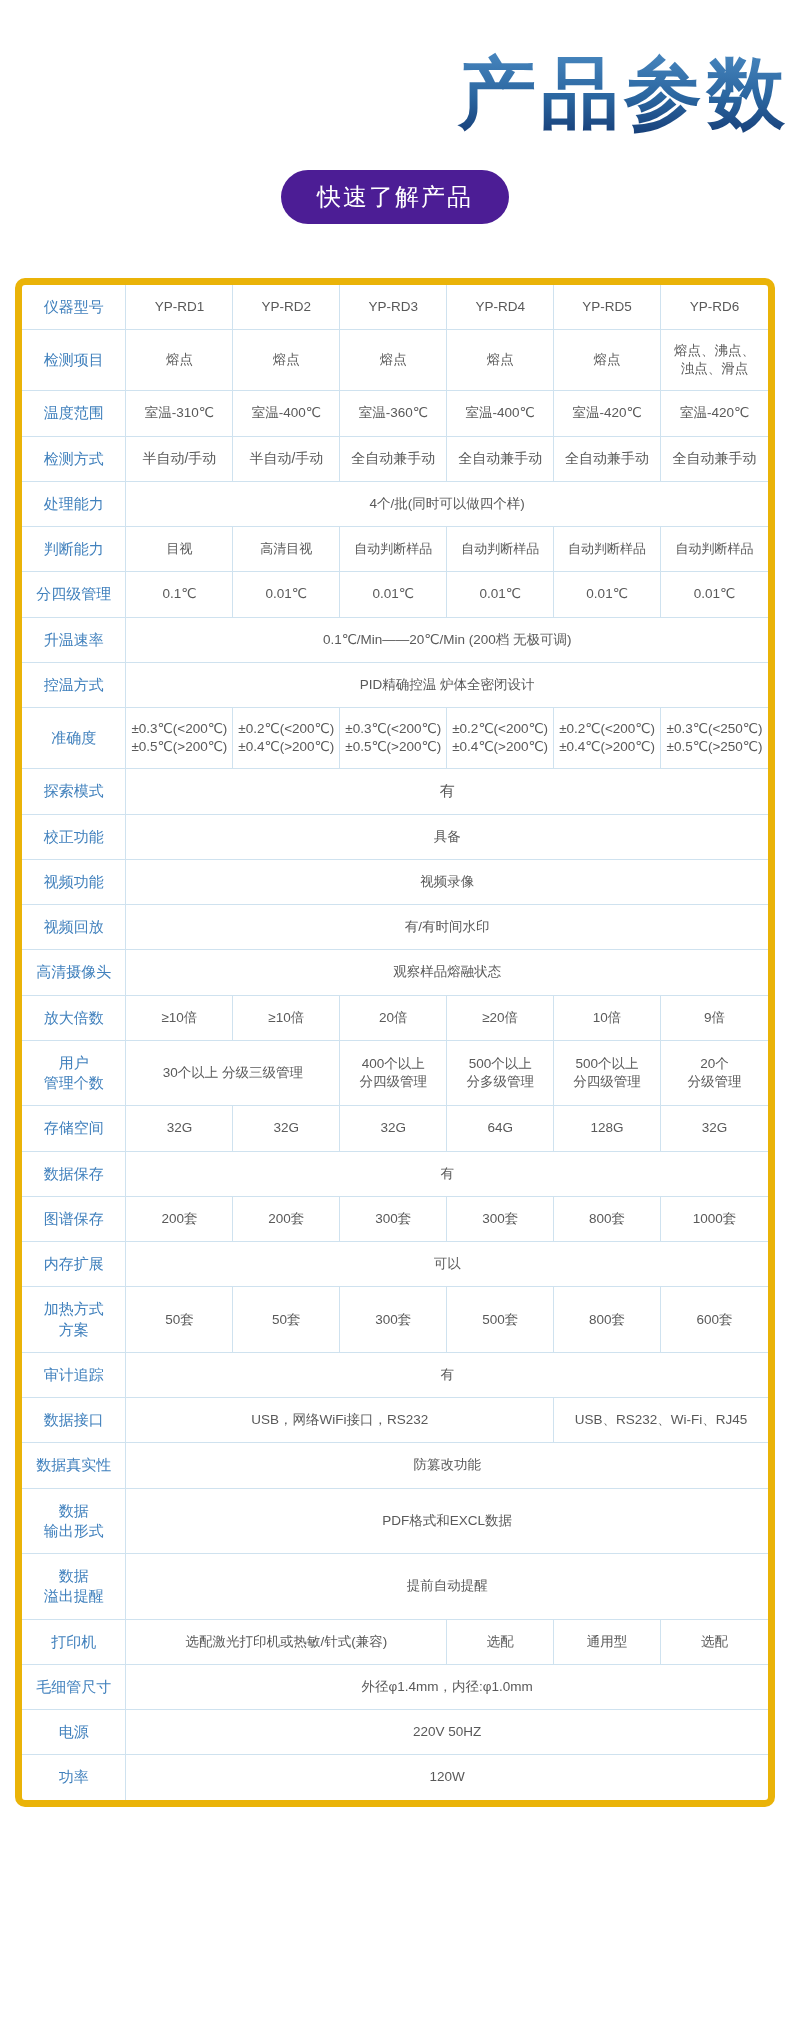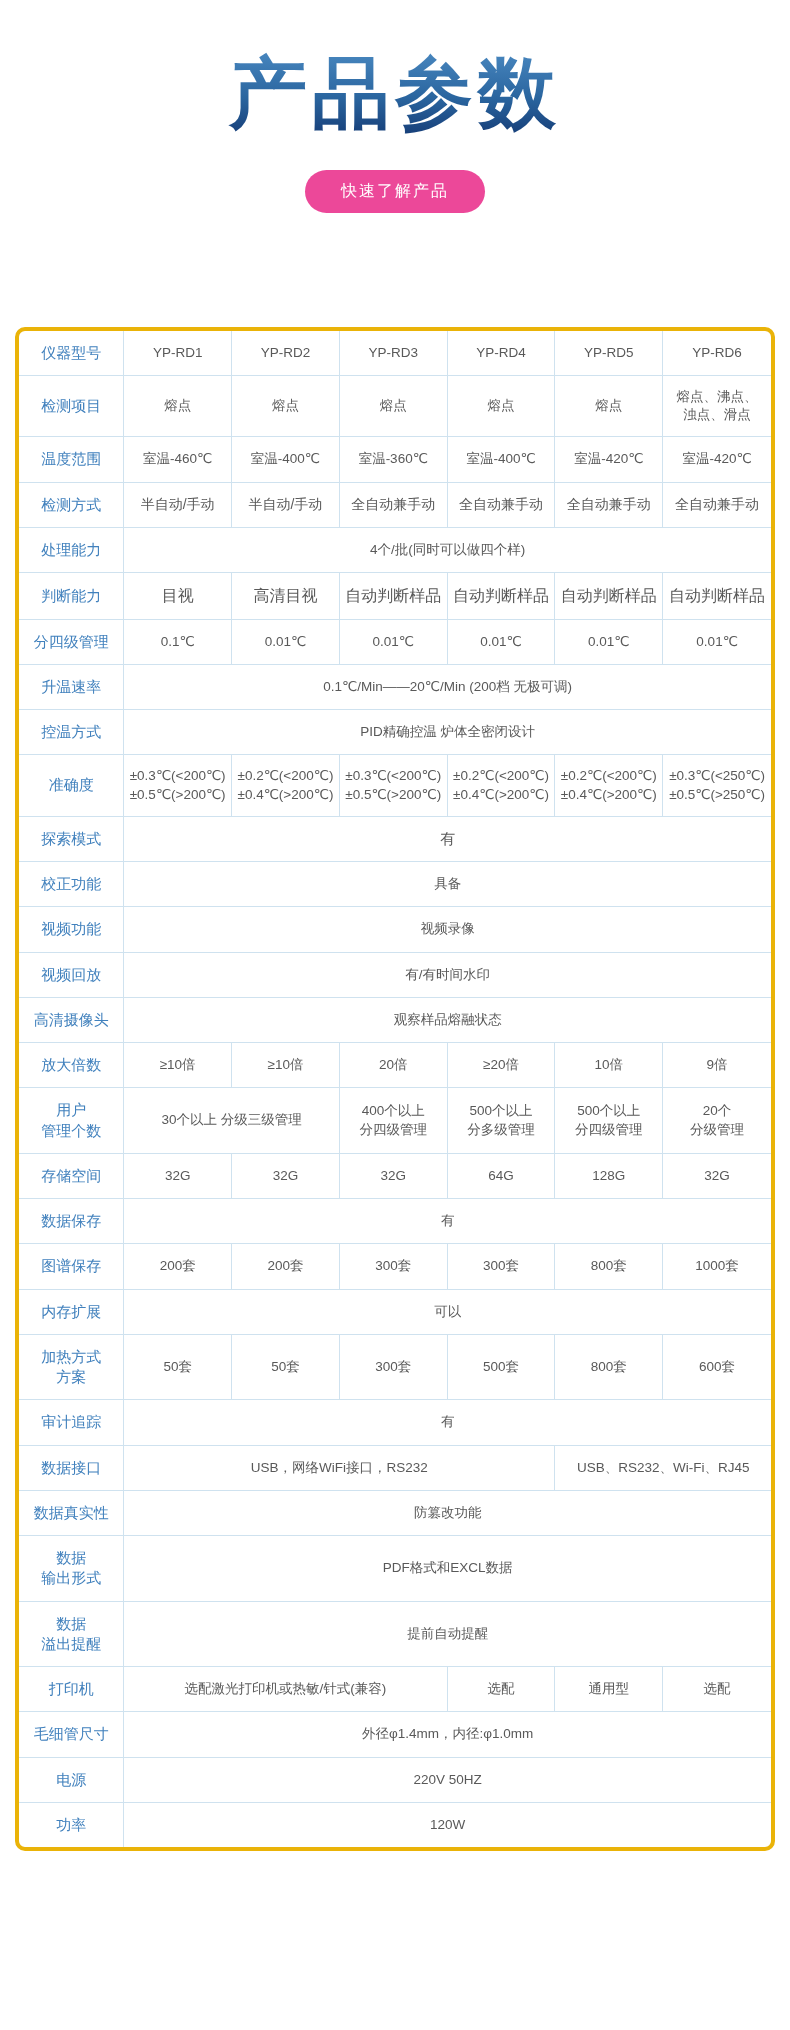--- a/index.html
+++ b/index.html
@@ -6,21 +6,21 @@
   body{
     width:790px;margin:0 auto;
     font-family:"Liberation Sans","DejaVu Sans",sans-serif;
     -webkit-font-smoothing:antialiased;
   }
   .page{width:790px;box-sizing:border-box;}
 
   
   .title{
     margin:46px 0 0 0;
-    text-align:center;
+    text-align:right;
     font-family:"DejaVu Serif","Liberation Serif",serif;
     font-weight:700;
     font-size:78px;
     line-height:1.2;
     letter-spacing:5px;
     color:#1e4f8d;
   }
   @supports (-webkit-background-clip: text){
     .title{
       background:linear-gradient(180deg,#4b8ac2 0%,#2a659f 55%,#143a74 100%);
@@ -28,35 +28,35 @@
       background-clip:text;
       -webkit-text-fill-color:transparent;
       color:transparent;
     }
   }
 
   
   .pill-wrap{text-align:center;margin-top:30px;}
   .pill{
     display:inline-block;
-    background:#ec4899;
+    background:#4c1d95;
     color:#ffffff;
-    font-size:16px;
+    font-size:24px;
     letter-spacing:2px;
     padding:11px 36px;
     border-radius:999px;
     border:none;
     cursor:pointer;
     font-family:"Liberation Sans","DejaVu Sans",sans-serif;
   }
 
   
   .table-wrap{
-    margin:114px 15px 0 15px;
-    border:4px solid #eab308;
+    margin:54px 15px 0 15px;
+    border:7px solid #eab308;
     border-radius:10px;
     overflow:hidden;
   }
   table.spec{
     width:100%;
     border-collapse:separate;
     border-spacing:0;
     table-layout:fixed;
   }
   col.c-label{width:14%;}
@@ -84,21 +84,21 @@
   .spec tr th:last-child, .spec tr td:last-child{border-right:none;}
   .spec tr:last-child th, .spec tr:last-child td{border-bottom:none;}
   
   .spec tr:nth-child(11) td{
     font-size:15px;
     letter-spacing:-0.2px;
     padding:10px 1px;
   }
   
   .spec tr:nth-child(4) td{font-size:14px;}
-  .spec tr:nth-child(6) td{font-size:16px;}
+  .spec tr:nth-child(6) td{font-size:13px;}
 </style>
 </head>
 <body>
 
 <div class="page">
 
   <h1 class="title">产品参数</h1>
 
   <div class="pill-wrap">
     <button class="pill">快速了解产品</button>
@@ -130,21 +130,21 @@
             <td>熔点</td>
             <td>熔点</td>
             <td>熔点</td>
             <td>熔点</td>
             <td>熔点</td>
             <td>熔点、沸点、
 浊点、滑点</td>
           </tr>
           <tr>
             <th>温度范围</th>
-            <td>室温-460℃</td>
+            <td>室温-310℃</td>
             <td>室温-400℃</td>
             <td>室温-360℃</td>
             <td>室温-400℃</td>
             <td>室温-420℃</td>
             <td>室温-420℃</td>
           </tr>
           <tr>
             <th>检测方式</th>
             <td>半自动/手动</td>
             <td>半自动/手动</td>

